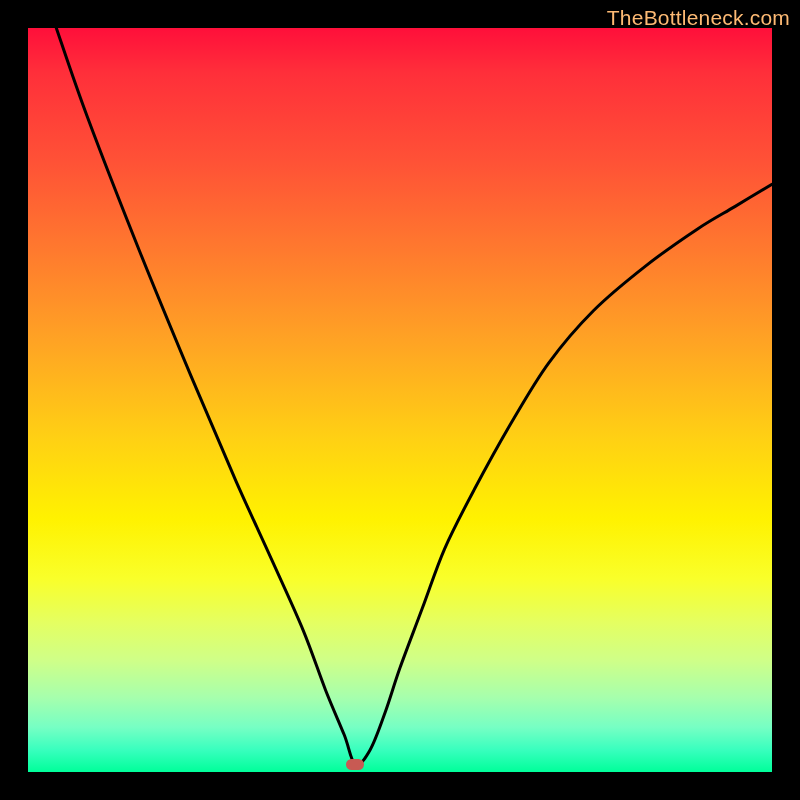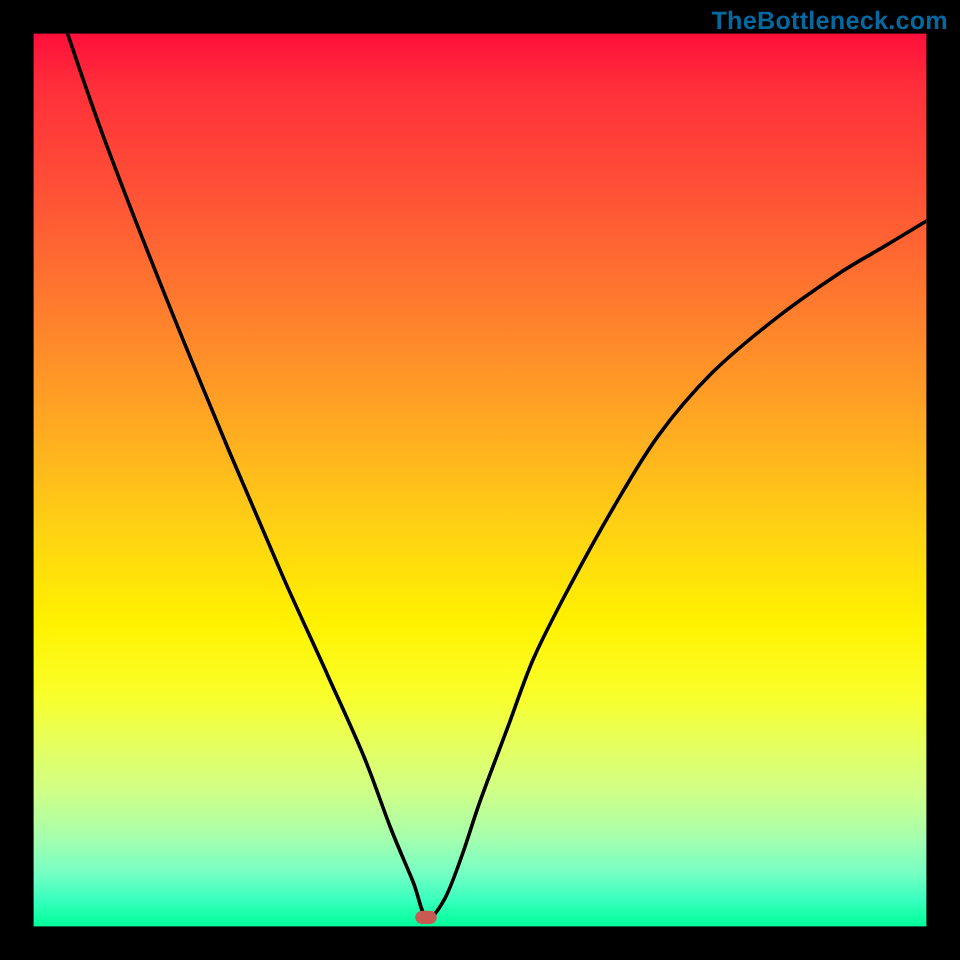--- a/index.html
+++ b/index.html
@@ -14,23 +14,23 @@
   .frame {
     position: relative;
     width: 800px;
     height: 800px;
     background: #000;
   }
   .watermark {
     position: absolute;
     top: 6px;
     right: 10px;
-    color: #0369a1;
+    color: #fdba74;
     font-size: 21px;
-    font-weight: 700;
+    font-weight: 400;
     letter-spacing: 0.2px;
   }
   .plot-area {
     position: absolute;
     left: 28px;
     top: 28px;
     width: 744px;
     height: 744px;
     
     background: linear-gradient(to bottom,

